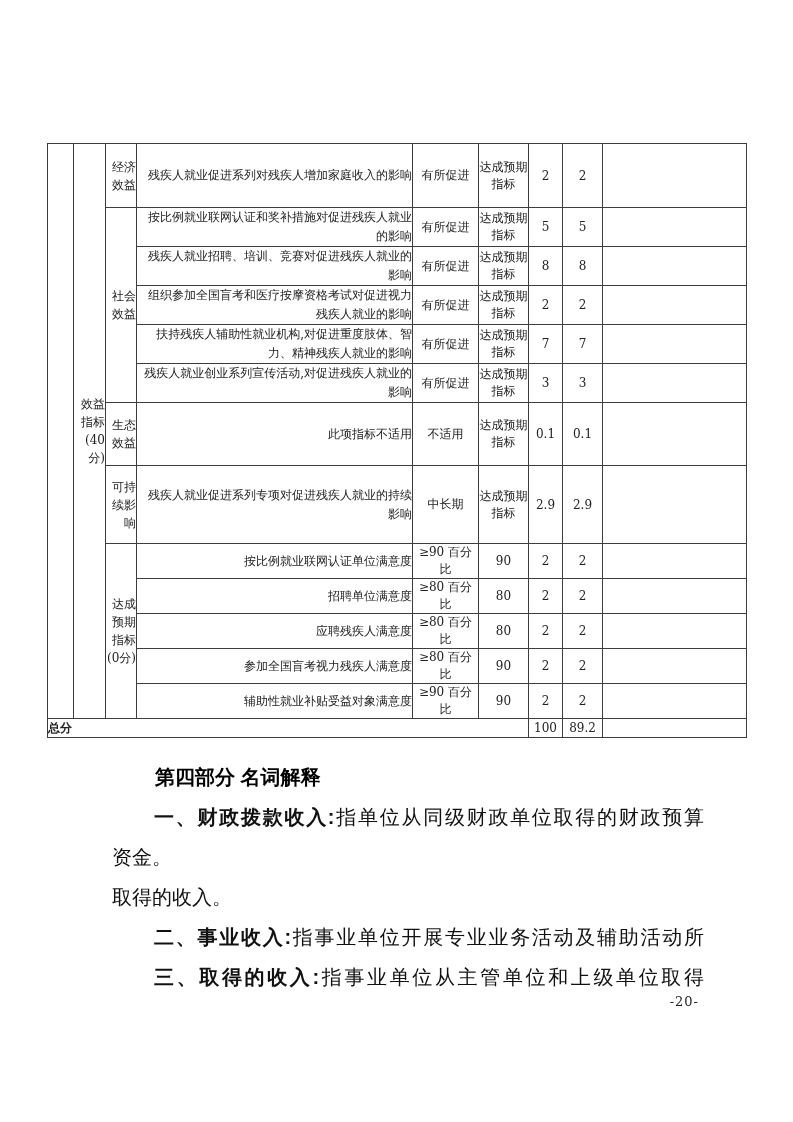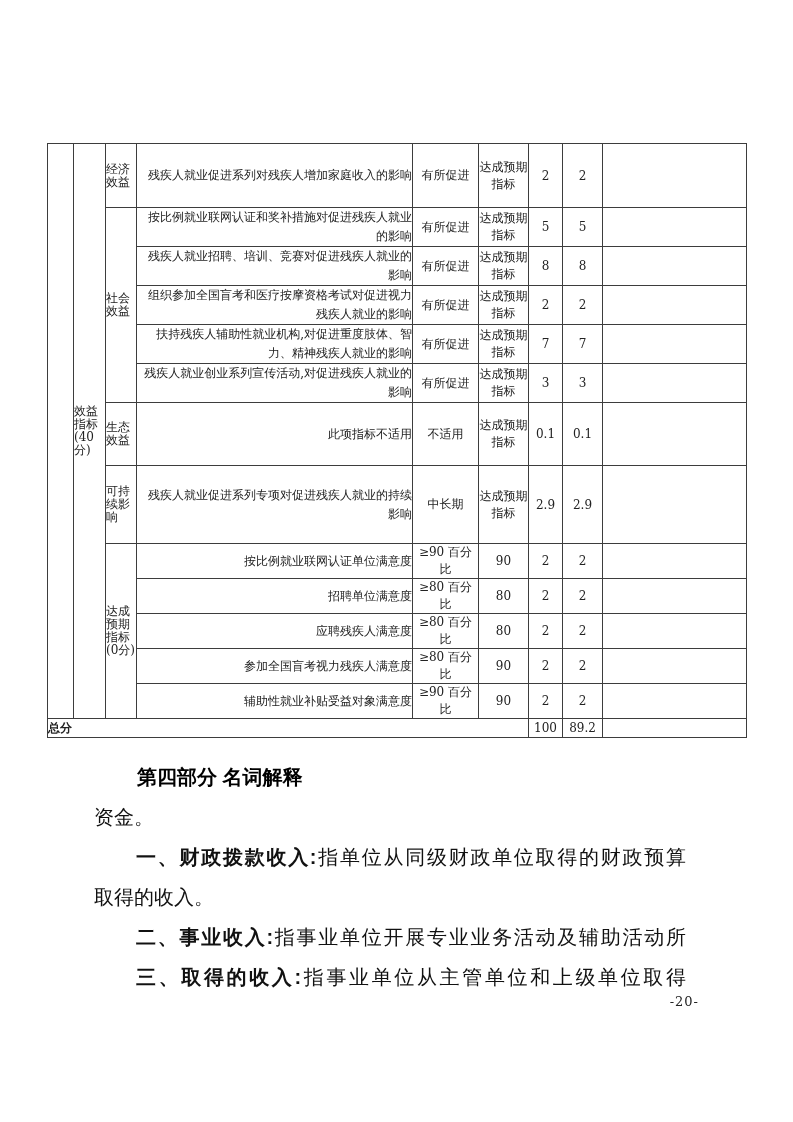--- a/index.html
+++ b/index.html
@@ -14,34 +14,34 @@
   table.perf {
     position:absolute; left:47px; top:143px; width:699px;
     border-collapse:collapse; table-layout:fixed;
   }
   table.perf td {
     border:1px solid #3d3d3d; vertical-align:middle;
     font-size:12px; color:#222; padding:0; overflow:hidden;
   }
   td.spacer { }
   td.vlab {
-    text-align:left; line-height:13px; padding:1px 8px;
+    text-align:right; line-height:18px; padding:1px 8px;
     word-break:break-all;
   }
   td.ind {
     text-align:right; padding:1px 3px 1px 6px; line-height:19px;
   }
   td.ctr { text-align:center; line-height:17px; padding:1px 3px; word-break:break-all; }
   td.num { text-align:center; font-size:13px; }
   td.total-label { text-align:left; font-weight:bold; font-size:13px; line-height:17px; }
   td.remark { }
 
   
   .terms {
-    position:absolute; left:94px; top:757px; width:592px;
+    position:absolute; left:112px; top:757px; width:592px;
     font-size:20px; color:#111;
   }
   .terms-heading {
     font-weight:bold; line-height:40px; padding-left:43px;
     font-family:"Liberation Sans","DejaVu Sans",sans-serif;
     font-size:20px; color:#000;
   }
   .term-line { line-height:40px; }
   .term-line1 {
     padding-left:42px;
@@ -190,22 +190,22 @@
         <td class="num">100</td>
         <td class="num">89.2</td>
         <td class="remark"></td>
       </tr>
     </tbody>
   </table>
 
   <div class="terms">
     <div class="terms-heading">第四部分 名词解释</div>
 
+    <div class="term-line term-line1"><span class="term-lead">一、财政拨款收入:</span><span>指单位从同级财政单位取得的财政预算</span></div>
     <div class="term-line">资金。</div>
-    <div class="term-line term-line1"><span class="term-lead">一、财政拨款收入:</span><span>指单位从同级财政单位取得的财政预算</span></div>
 
     <div class="term-line">取得的收入。</div>
     <div class="term-line term-line1"><span class="term-lead">二、事业收入:</span><span>指事业单位开展专业业务活动及辅助活动所</span></div>
 
     <div class="term-line term-line1"><span class="term-lead">三、取得的收入:</span><span>指事业单位从主管单位和上级单位取得</span></div>
   </div>
 
   <div class="pageno">-20-</div>
 
 </div>

